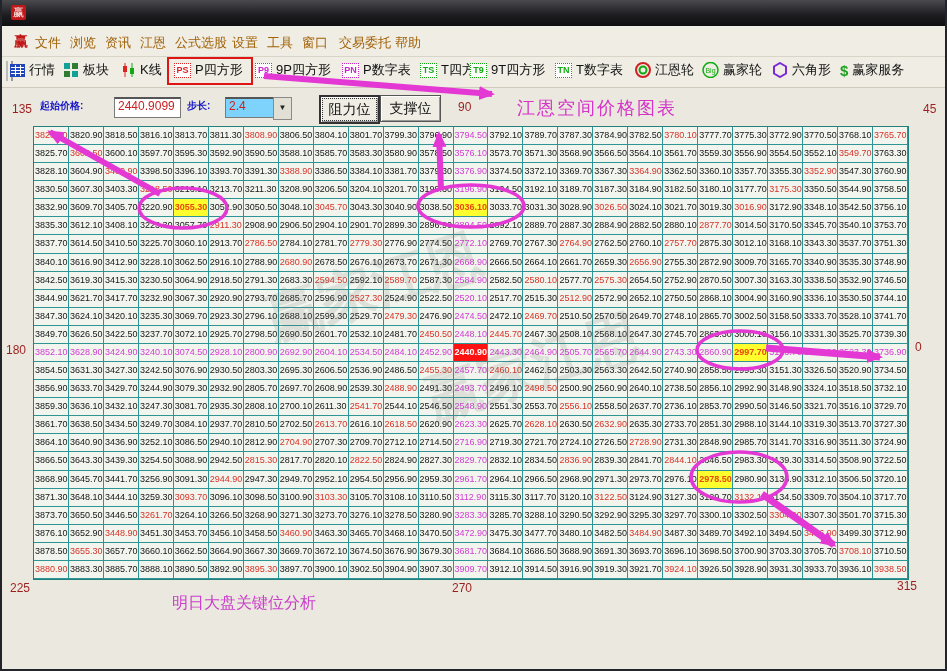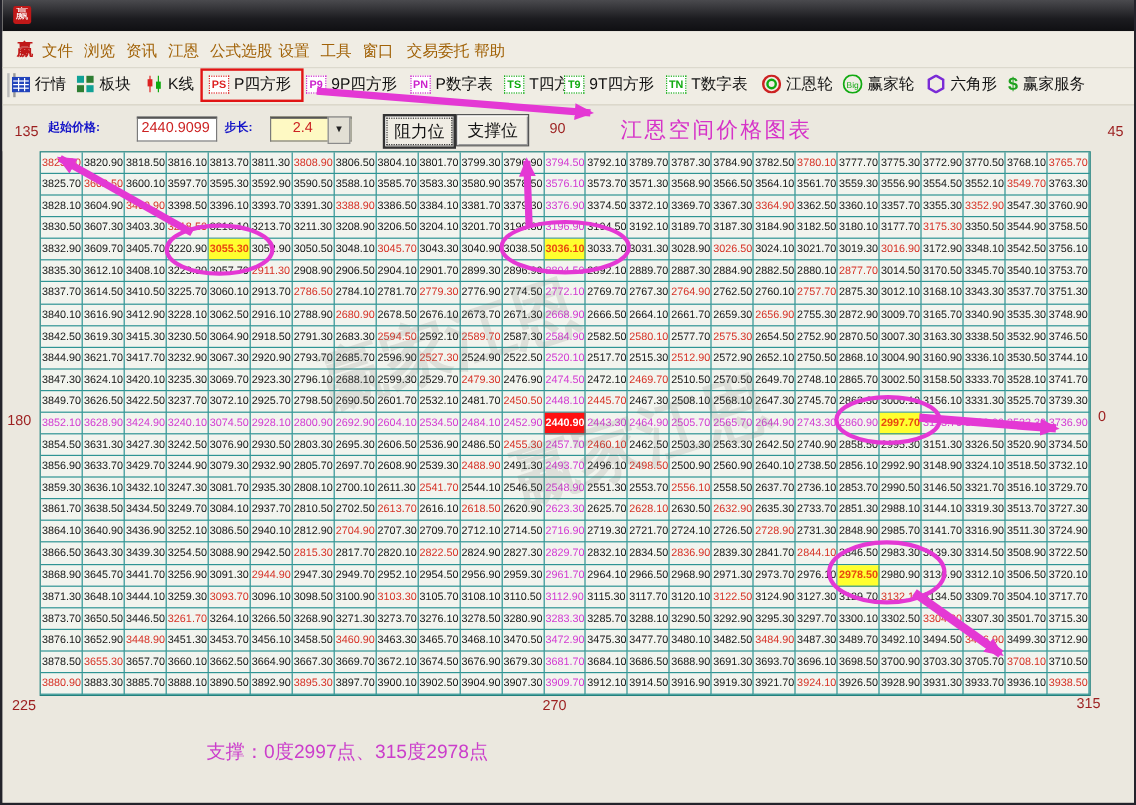--- a/index.html
+++ b/index.html
@@ -27,22 +27,22 @@
   .badge.mag{color:#c2c;border:1px dotted #c2c;}
   .badge.grn{color:#1a1;border:1px dotted #1a1;}
   .icon-svg{vertical-align:middle;margin-right:4px;}
   .dollar{color:#1fa11f;font-weight:bold;font-size:15px;margin-right:4px;vertical-align:middle;}
   
   #controls{position:absolute;left:0;top:88px;width:947px;height:38px;background:#ebe8df;}
   .cornlab{position:absolute;color:#9c1f1f;font-size:12px;}
   .bluelab{position:absolute;top:11px;color:#1515c8;font-size:10px;font-weight:bold;}
   #startbox{position:absolute;left:112px;top:9px;width:62px;height:18px;background:#fff;
     border:1px solid #7a7a7a;border-top:2px solid #555;color:#cc2222;font-size:12px;padding-left:3px;}
-  #stepbox{position:absolute;left:223px;top:9px;width:48px;height:18px;background:#fef9c3;
-    border:1px solid #7a7a7a;border-top:2px solid #555;color:#cc2222;font-size:12px;padding-left:18px;}
+  #stepbox{position:absolute;left:223px;top:9px;width:48px;height:18px;background:#7dd3fc;
+    border:1px solid #7a7a7a;border-top:2px solid #555;color:#cc2222;font-size:12px;padding-left:3px;}
   #steparrow{position:absolute;left:271px;top:9px;width:17px;height:21px;background:#e2dfd4;
     border:1px solid #8a8a8a;font-size:8px;line-height:20px;text-align:center;color:#222;}
   .pushbtn{position:absolute;top:7px;height:25px;background:#f0ede4;border:1px solid #555;
     box-shadow:inset 1px 1px 0 #fff, inset -1px -1px 0 #999;font-size:14px;text-align:center;line-height:24px;color:#111;}
   #btn-res{left:317px;width:57px;outline:1px dotted #333;outline-offset:-4px;border:2px solid #333;}
   #btn-sup{left:378px;width:59px;}
   #charttitle{position:absolute;left:515px;top:8px;color:#d633c8;font-size:18px;letter-spacing:2px;}
   
   #grid{position:absolute;left:31px;top:126px;width:874px;height:452px;
     display:grid;grid-template-columns:repeat(25,1fr);grid-template-rows:repeat(25,1fr);
@@ -796,21 +796,21 @@
       <div class="cell">3928.90</div>
       <div class="cell">3931.30</div>
       <div class="cell">3933.70</div>
       <div class="cell">3936.10</div>
       <div class="cell c-red">3938.50</div>
     </div>
 
   <div class="wm" style="left:260px;top:250px">赢家江恩</div>
   <div class="wm" style="left:420px;top:330px">赢家江恩</div>
 
-  <div class="pinktext" style="left:170px;top:617px">支撑：0度2997点、315度2978点</div>
+  <div class="pinktext" style="left:170px;top:593px">明日大盘关键位分析</div>
 
   <svg id="overlay">
     <defs>
       <marker id="ah" markerUnits="userSpaceOnUse" markerWidth="18" markerHeight="16" refX="13" refY="8" orient="auto">
         <polygon points="0,1 16,8 0,15" fill="#e438d4"></polygon>
       </marker>
     </defs>
     <rect x="166" y="58" width="84" height="26" fill="none" stroke="#e11414" stroke-width="2"></rect>
     <line x1="262" y1="76" x2="490" y2="94" stroke="#e438d4" stroke-width="6" marker-end="url(#ah)"></line>
     <ellipse cx="181" cy="208" rx="44" ry="20" fill="none" stroke="#e438d4" stroke-width="3.5"></ellipse>

